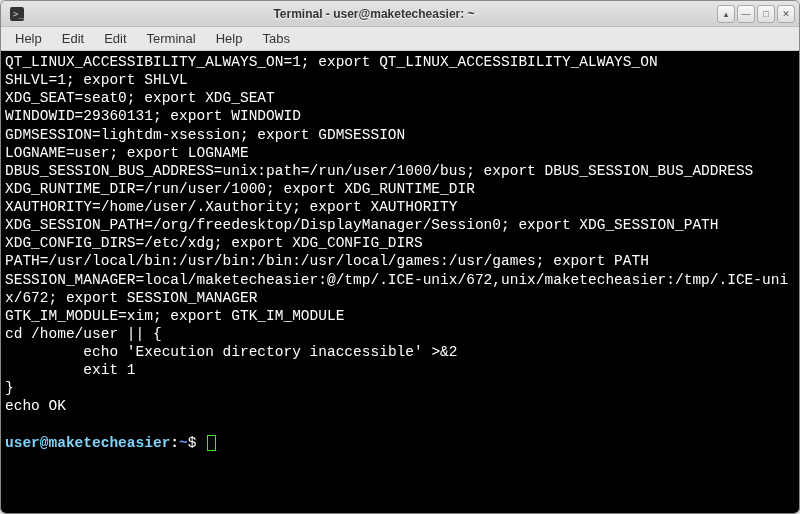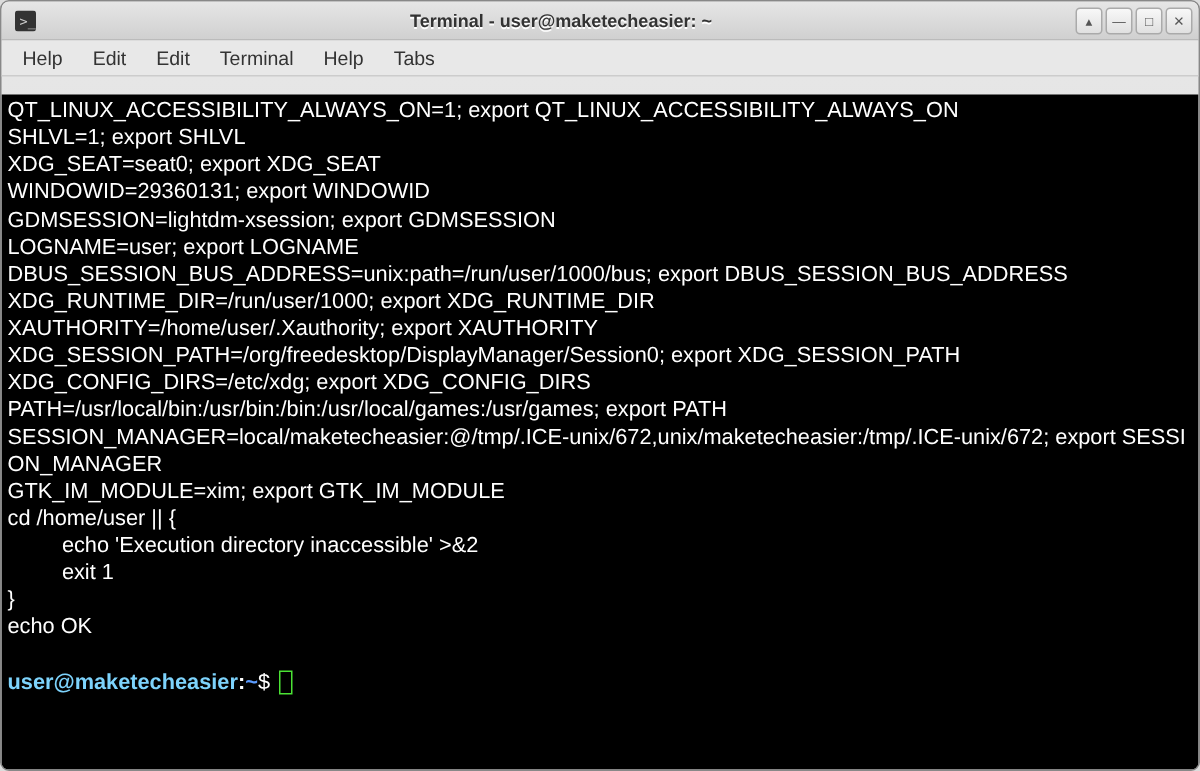--- a/index.html
+++ b/index.html
@@ -73,28 +73,27 @@
     .menu-item {
       padding: 2px 8px;
       color: #333;
       font-size: 13px;
       cursor: pointer;
     }
     .terminal {
       flex: 1;
       background: #000;
       color: #fff;
-      font-family: Liberation Sans, sans-serif;
+      font-family: Liberation Mono, monospace;
       font-size: 14.5px;
       line-height: 1.25;
       padding: 2px 4px;
       white-space: pre-wrap;
       word-break: break-all;
       overflow: hidden;
-      margin-top: 12px;
     }
     .prompt-user { color: #7dd3fc; font-weight: bold; }
     .prompt-sep { color: #fff; font-weight: bold; }
     .prompt-path { color: #5c9cff; font-weight: bold; }
     .prompt-dollar { color: #fff; }
     .cursor {
       display: inline-block;
       width: 9px;
       height: 16px;
       border: 1px solid #4be234;

